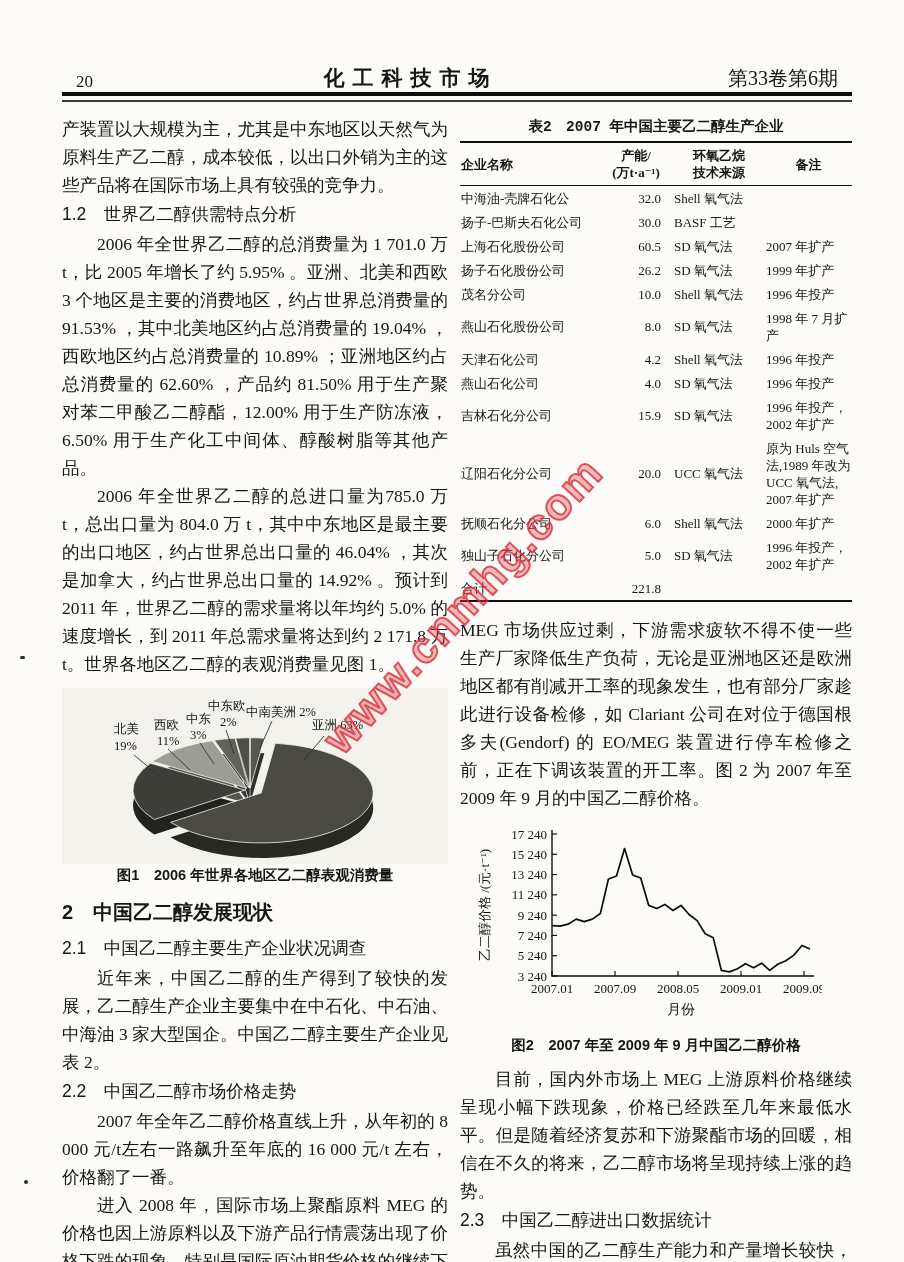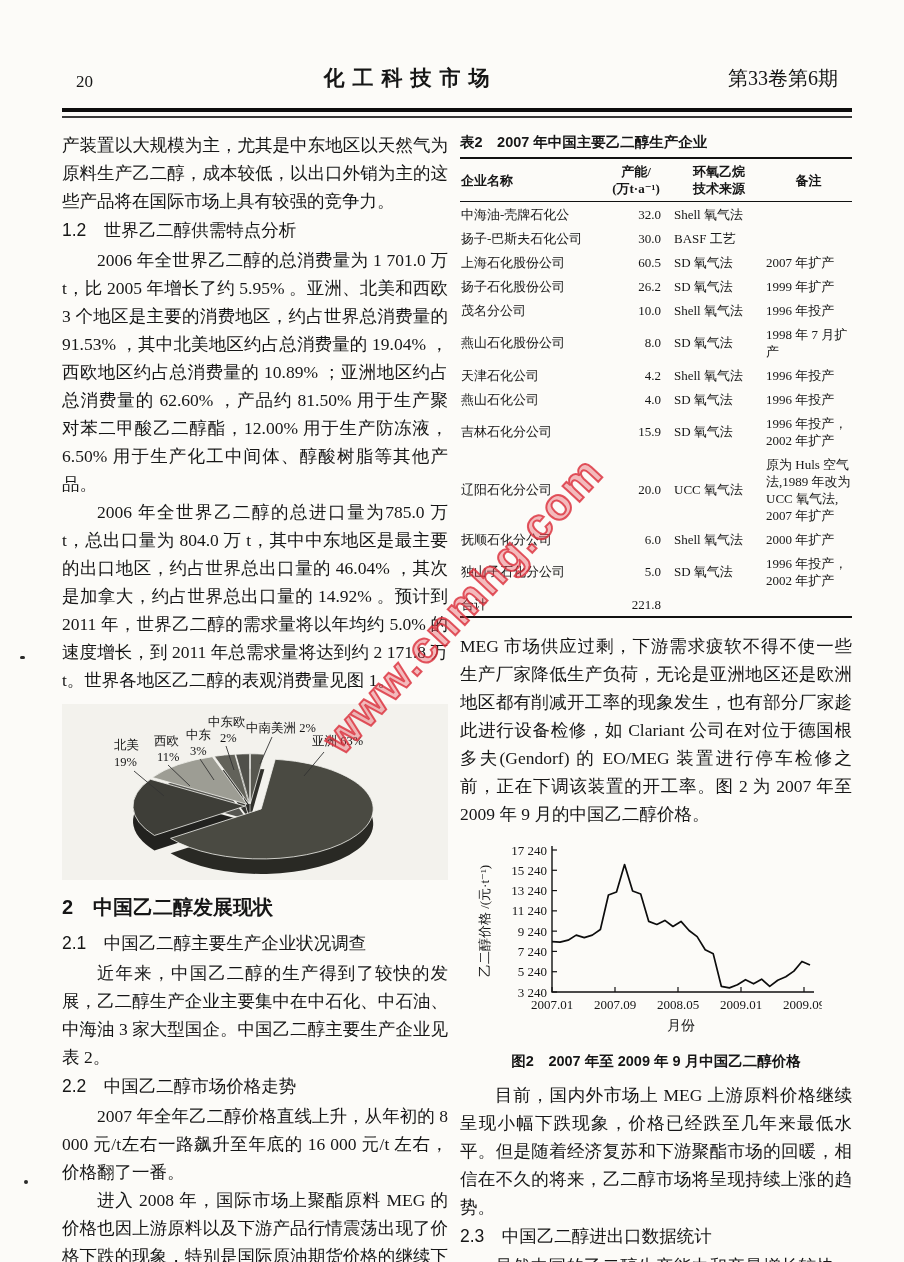--- a/index.html
+++ b/index.html
@@ -4,21 +4,21 @@
 <style>
   html,body { margin:0; padding:0; background:#ffffff; }
   .page {
     position:relative; width:904px; height:1262px; overflow:hidden;
     background:#fcfbf8; color:#161616;
     font-family:"Liberation Serif","DejaVu Serif",serif;
   }
   .content { position:absolute; left:62px; top:62px; width:790px; }
 
   
-  .hdr { display:flex; align-items:flex-end; justify-content:space-between; height:30px; padding:0 14px 16px 14px; }
+  .hdr { display:flex; align-items:flex-end; justify-content:space-between; height:30px; padding:0 14px 0 14px; }
   .hdr .pgno { font-size:17px; }
   .hdr .jtitle { font-size:21px; font-weight:bold; letter-spacing:8px; }
   .hdr .issue { font-size:20px; }
   .rules { border-top:4px solid #0d0d0d; border-bottom:2px solid #3a3a3a; height:4px; }
 
   .columns { display:flex; gap:12px; margin-top:13px; }
   .col-left  { width:386px; }
   .col-right { width:392px; }
 
   p.body { font-size:17.5px; line-height:28px; text-align:justify; margin:0; }
@@ -36,22 +36,22 @@
   figure { margin:0; }
   .fig1 { margin:10px 0 2px 0; background:#f3f2ed; }
   .figcap {
     font-family:"Liberation Sans","DejaVu Sans",sans-serif;
     font-size:14.5px; font-weight:bold; text-align:center; margin-top:2px;
     background:#fcfbf8;
   }
 
   
   .table-title {
-    font-family:Liberation Sans, sans-serif;
-    font-size:14.5px; font-weight:bold; margin:2px 0 5px 0;
+    font-family:Liberation Mono, monospace;
+    font-size:14.5px; font-weight:bold; text-align:center; margin:2px 0 5px 0;
   }
   table.t2 { width:100%; border-collapse:collapse; border-top:2.5px solid #111; border-bottom:2.5px solid #111;
              font-size:13px; line-height:17px; }
   table.t2 th { border-bottom:1.5px solid #111; font-weight:bold; padding:4px 1px; white-space:pre-line; vertical-align:middle; }
   table.t2 td { padding:3.5px 1px; white-space:pre-line; vertical-align:middle; }
   table.t2 .c0 { text-align:left; width:148px; }
   table.t2 .c1 { text-align:right; width:50px; padding-right:12px; }
   table.t2 .c2 { text-align:left; width:90px; }
   table.t2 .c3 { text-align:left; }
   table.t2 th.c0 { text-align:left; } table.t2 th.c1,{ } 
@@ -124,20 +124,21 @@
               <text x="128" y="51" font-size="12.5">3%</text>
               <line x1="164" y1="42" x2="172" y2="66" stroke="#333" stroke-width="0.9"></line>
               <text x="146" y="22" font-size="12.5">中东欧</text>
               <text x="158" y="38" font-size="12.5">2%</text>
               <line x1="210" y1="33" x2="198" y2="60" stroke="#333" stroke-width="0.9"></line>
               <text x="184" y="28" font-size="12.5">中南美洲 2%</text>
               <line x1="262" y1="48" x2="242" y2="72" stroke="#333" stroke-width="0.9"></line>
               <text x="250" y="41" font-size="12.5">亚洲 63%</text>
             </svg>
         </figure>
+        <div class="figcap">图1　2006 年世界各地区乙二醇表观消费量</div>
 
         <div class="h-main">2　中国乙二醇发展现状</div>
         <div class="h-sub">2.1　中国乙二醇主要生产企业状况调查</div>
         <p class="body indent">近年来，中国乙二醇的生产得到了较快的发展，乙二醇生产企业主要集中在中石化、中石油、中海油 3 家大型国企。中国乙二醇主要生产企业见表 2。</p>
         <div class="h-sub">2.2　中国乙二醇市场价格走势</div>
         <p class="body indent">2007 年全年乙二醇价格直线上升，从年初的 8 000 元/t左右一路飙升至年底的 16 000 元/t 左右，价格翻了一番。</p>
         <p class="body indent">进入 2008 年，国际市场上聚酯原料 MEG 的价格也因上游原料以及下游产品行情震荡出现了价格下跌的现象，特别是国际原油期货价格的继续下跌以及亚洲地区乙烯价格下跌幅度非常大，导致 MEG 产品无论是美金交易还是人民币交易都不同程度地出现了让利销售的迹象。国际市场人士普遍认为</p>
       </div>
 
       <div class="col-right">

